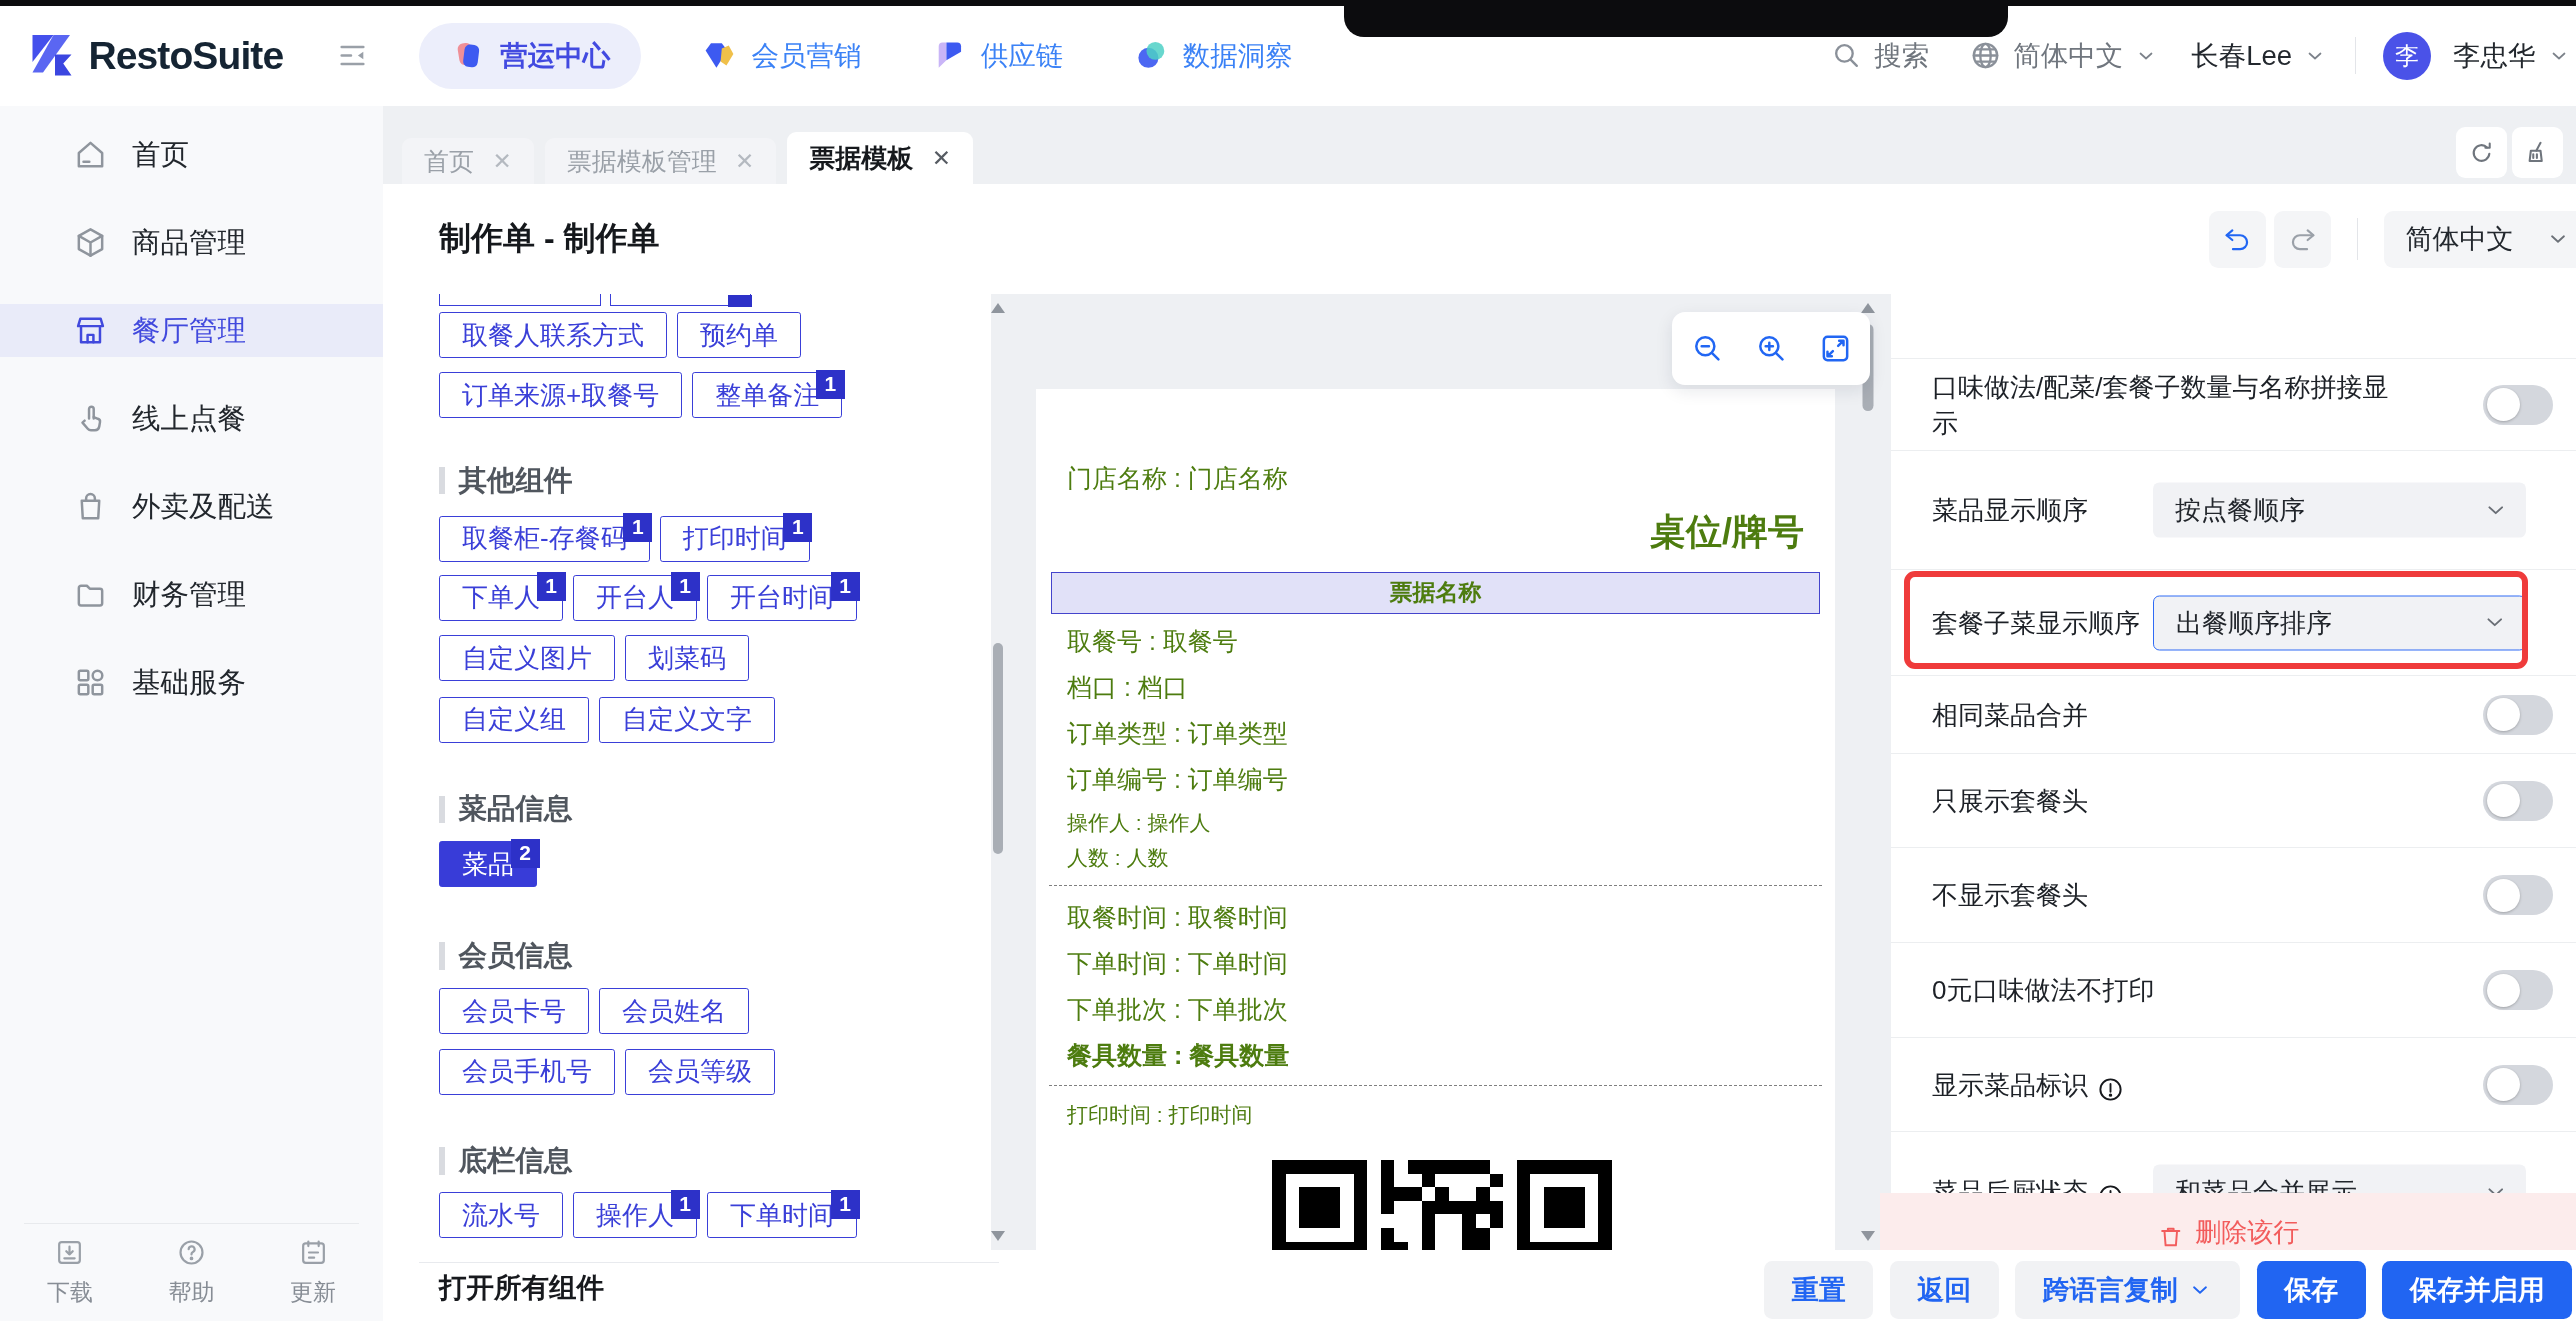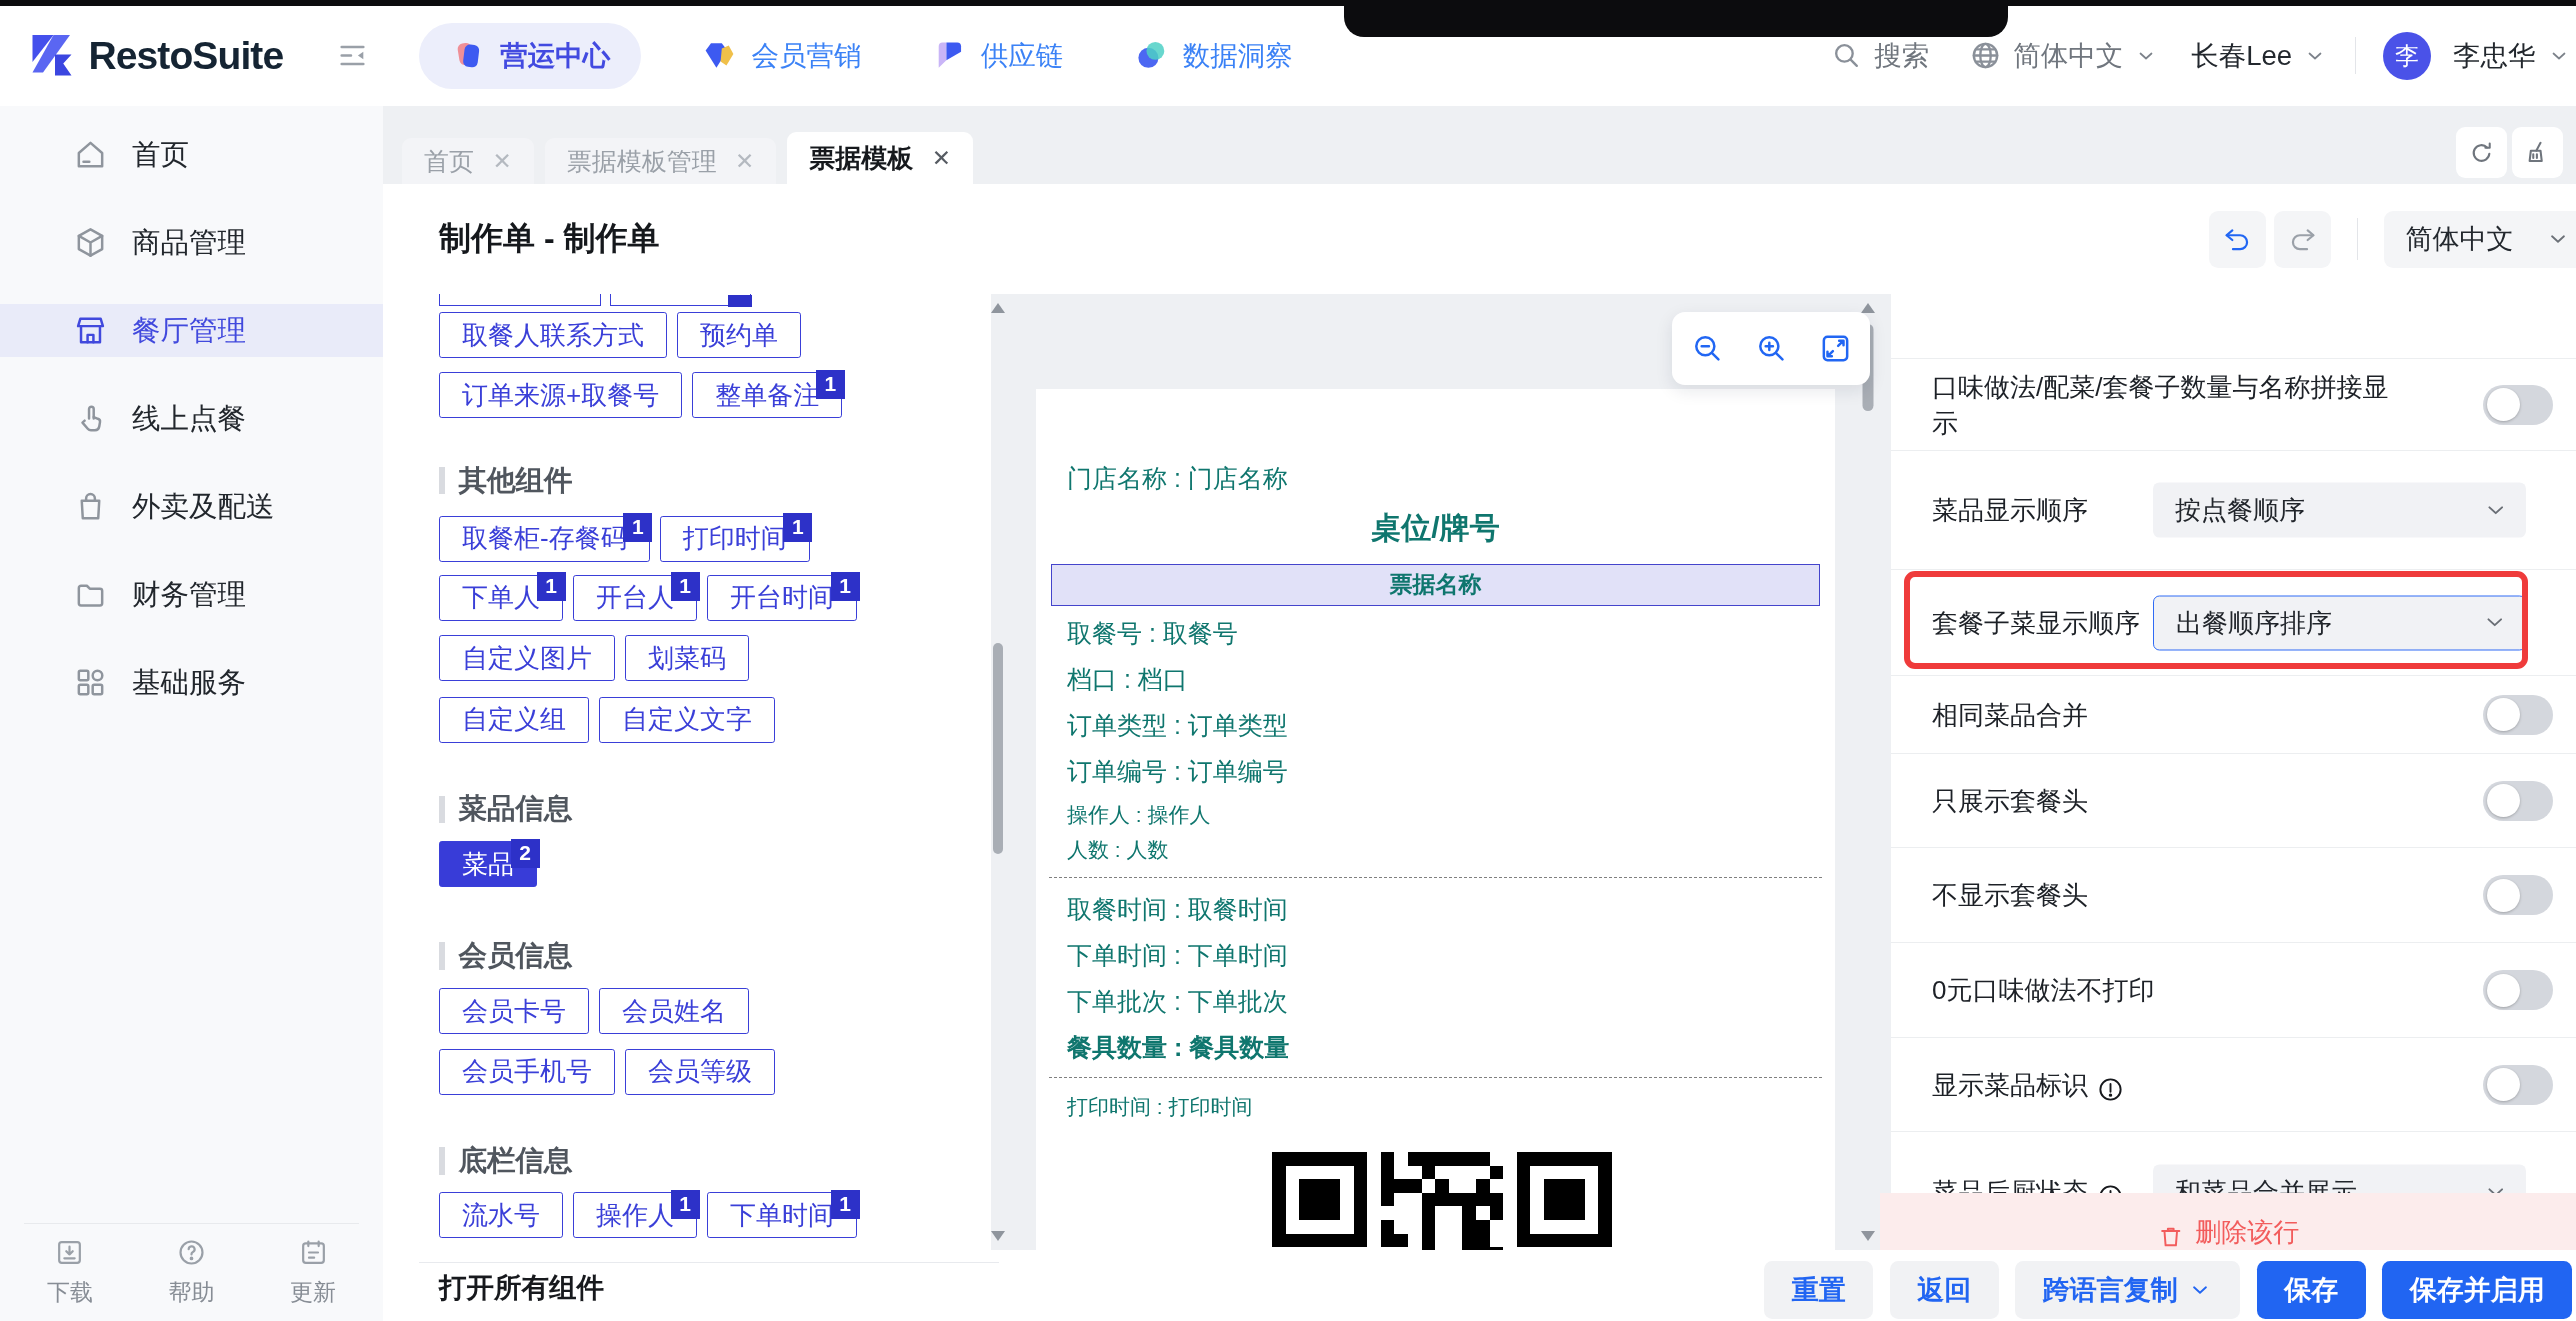--- a/index.html
+++ b/index.html
@@ -78,25 +78,25 @@
   .badge{position:absolute;top:-3.7px;right:-3.7px;width:29px;height:29px;background:#2d31c8;color:#fff;font-size:21px;font-weight:bold;display:flex;align-items:center;justify-content:center;}
   .cp-title{display:flex;align-items:center;gap:13px;height:33px;font-size:28.5px;font-weight:bold;color:#50565e;}
   .cp-title::before{content:"";width:6.4px;height:27.5px;background:#d9dbe0;}
   .scrollbar{position:absolute;top:0;bottom:0;}
   .sb-arrow{position:absolute;left:50%;transform:translateX(-50%);width:0;height:0;border-left:7.3px solid transparent;border-right:7.3px solid transparent;}
   .sb-arrow.up{top:9.2px;border-bottom:10px solid #8f959d;}
   .sb-arrow.down{bottom:9.2px;border-top:10px solid #8f959d;}
   .sb-thumb{position:absolute;left:50%;transform:translateX(-50%);width:10px;background:#a9aeb5;border-radius:5.5px;}
 
   
-  .paper{position:absolute;left:653px;top:95px;width:799px;bottom:0;background:#fff;padding:73px 31px 0;box-sizing:border-box;overflow:hidden;color:#0f766e;}
+  .paper{position:absolute;left:653px;top:95px;width:799px;bottom:0;background:#fff;padding:73px 31px 0;box-sizing:border-box;overflow:hidden;color:#4d7c0f;}
   .r-field{font-size:25px;margin-bottom:13px;}
   .r-small{font-size:21px;margin-bottom:7.3px;}
   .r-bold{font-weight:bold;}
-  .r-title{font-size:30px;font-weight:bold;text-align:center;margin:13px 0 14.7px;}
+  .r-title{font-size:36px;font-weight:bold;text-align:right;margin:13px 0 14.7px;}
   .r-band{border:1.8px solid #4444cc;background:#e1e1f8;text-align:center;font-weight:bold;font-size:23px;padding:4.6px 0;margin:0 -15.6px 11px;}
   .r-div{border-top:1.8px dashed #808080;margin:13px -18.4px 14.7px;}
   .r-qr{width:340px;height:367px;margin:31px 0 0 205px;}
   .zoombar{position:absolute;left:1289px;top:18.4px;width:198px;height:73px;background:#fff;border-radius:13px;box-shadow:0 5.5px 16.5px rgba(20,30,60,.10);display:flex;align-items:center;justify-content:center;gap:29px;z-index:5;}
   .zoombar .icn{width:35px;height:35px;color:#2166f3;}
 
   
   .rpanel{position:absolute;left:1508px;right:0;top:0;bottom:0;background:#fff;}
   .rp-spacer{height:64px;border-bottom:0.9px solid #eceef0;}
   .rp-row{position:relative;display:flex;align-items:center;border-bottom:0.9px solid #eceef0;padding-left:41px;box-sizing:border-box;}

